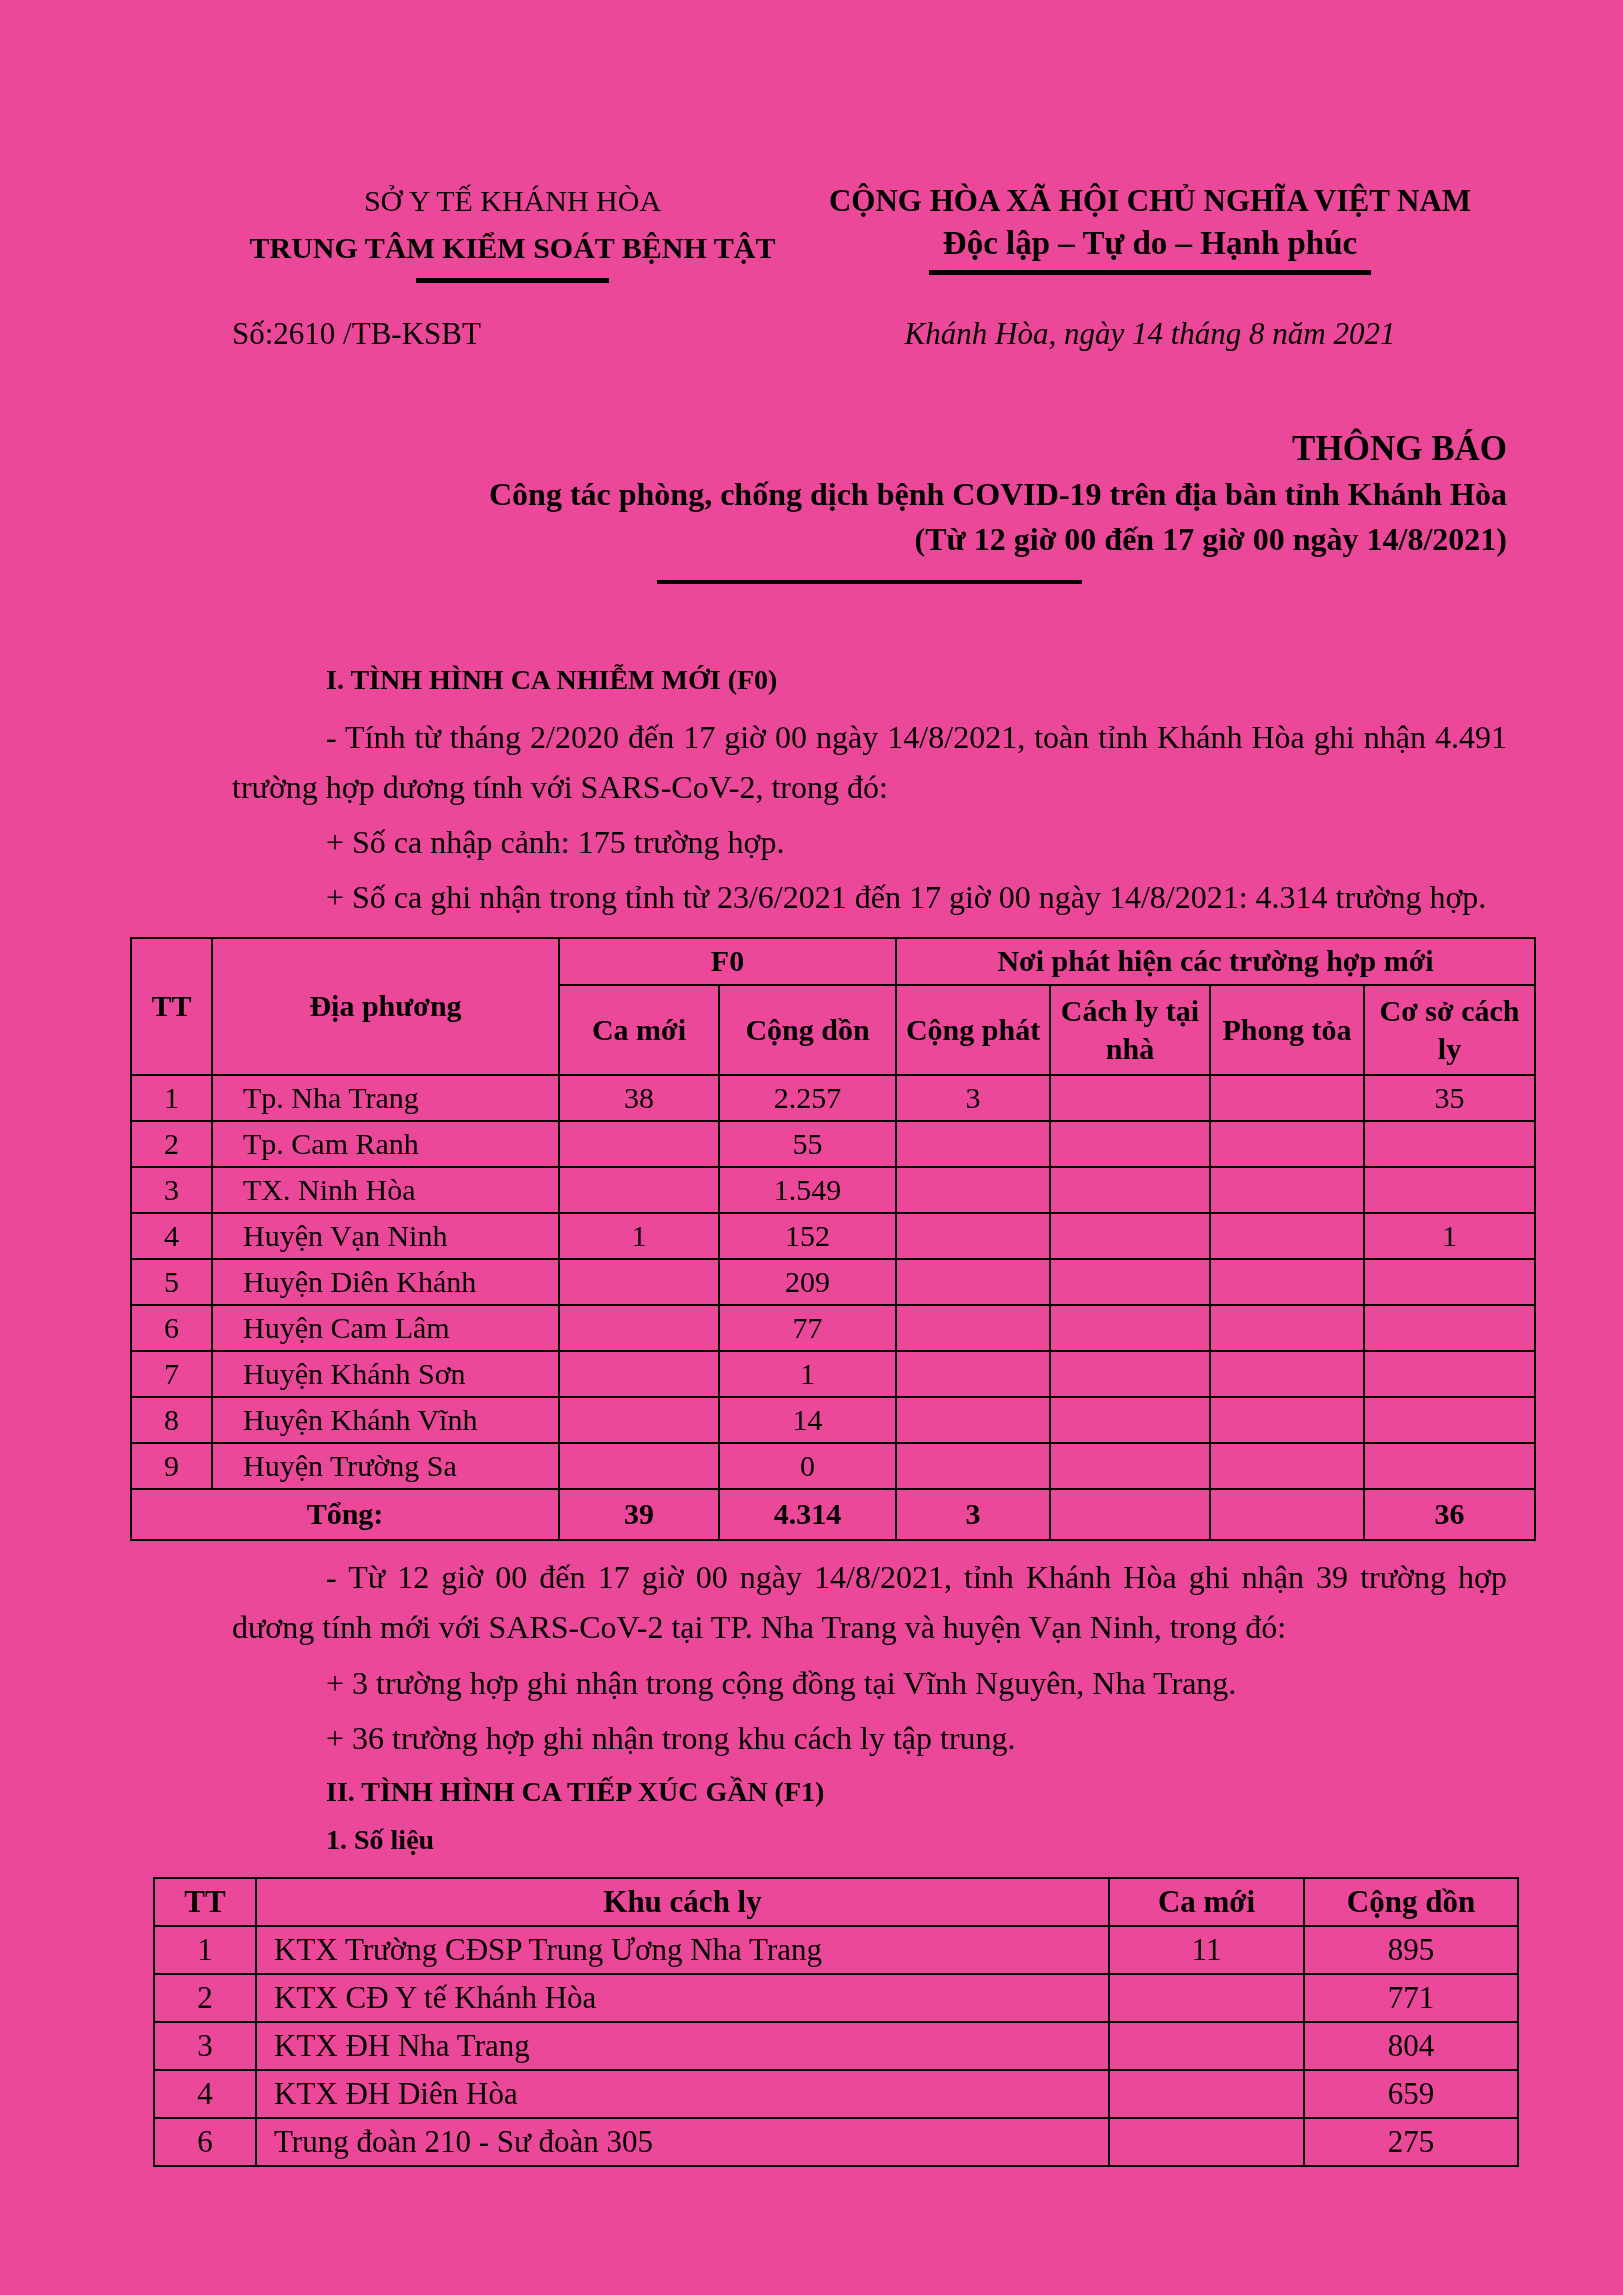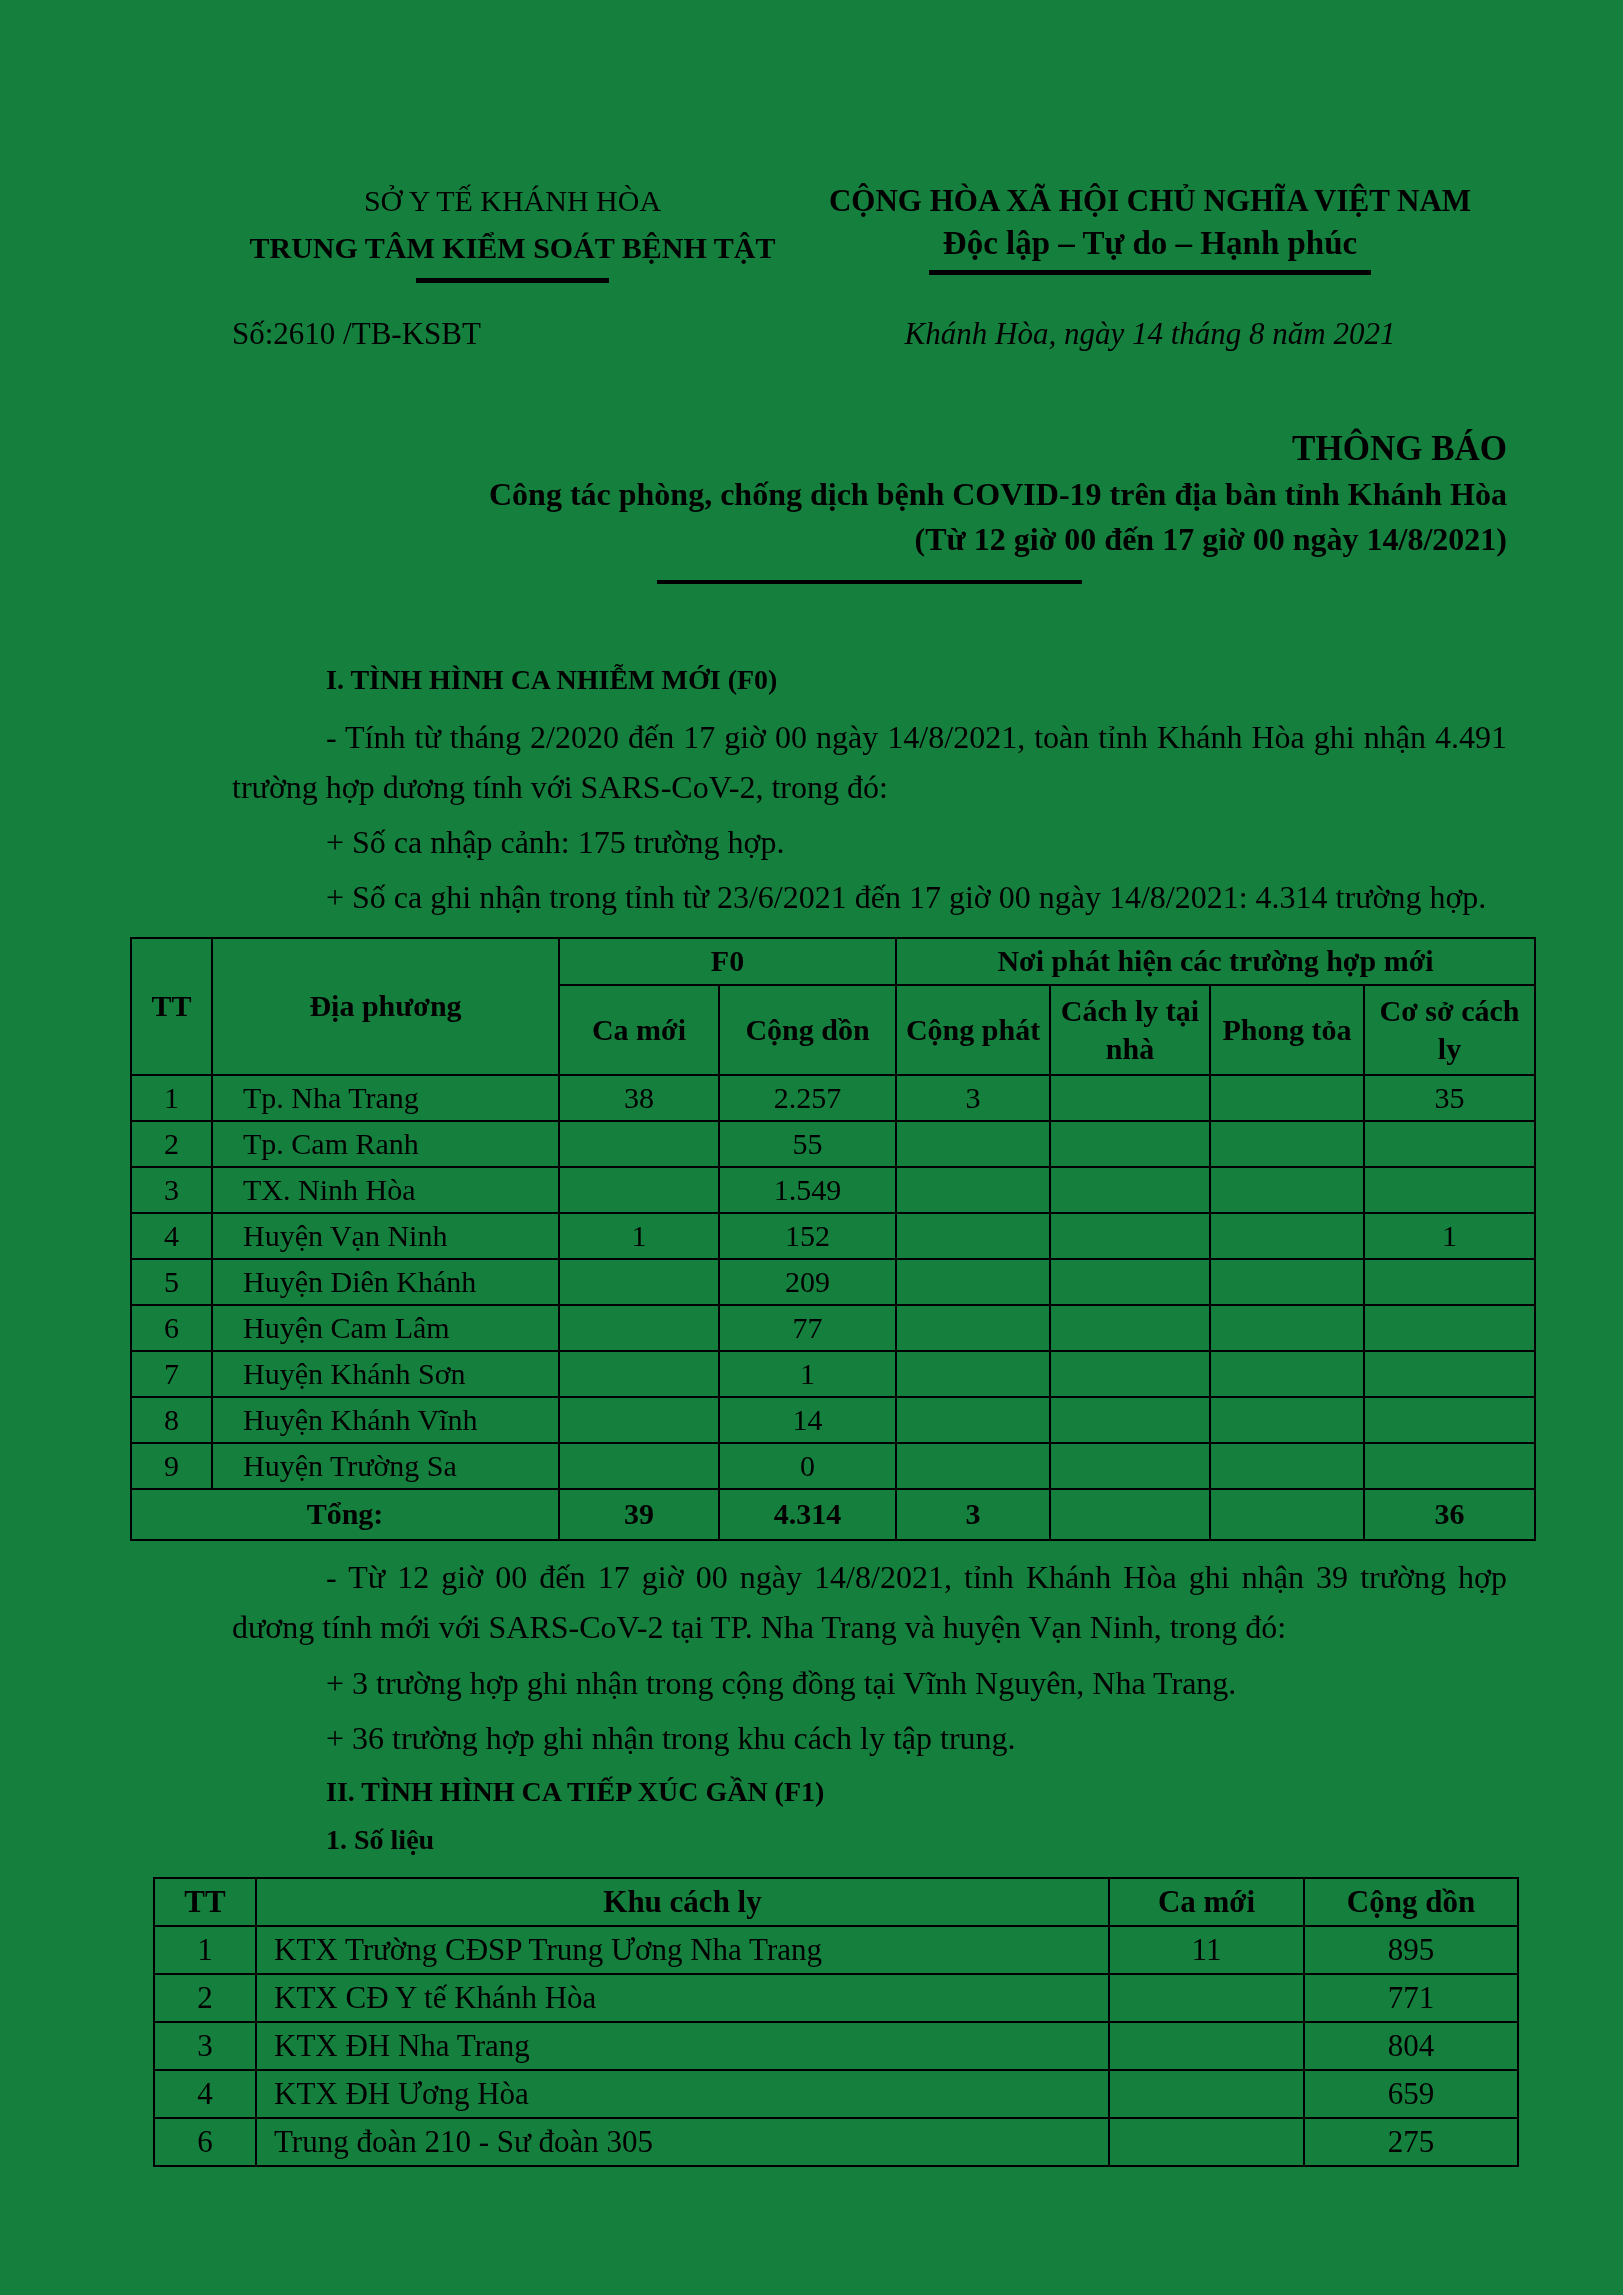--- a/index.html
+++ b/index.html
@@ -1,20 +1,20 @@
 <!DOCTYPE html>
 <html lang="vi" style="font-size:10.5px"><head>
 <meta charset="utf-8">
 <style>
   html,body { margin:0; padding:0; background:#888; }
   .page {
     position:relative;
     width:1623px; height:2295px;
     margin:0 auto;
-    background:#15803d;
+    background:#ec4899;
     color:#000000;
     font-family:"Liberation Serif","DejaVu Serif",serif;
     box-sizing:border-box;
     padding:182px 116px 0 232px;
     overflow:hidden;
   }
 
   
   .header-row { display:flex; }
   .header-left  { width:44%; text-align:center; }
@@ -262,21 +262,21 @@
       <td>771</td>
     </tr>
     <tr>
       <td>3</td>
       <td class="cell-left">KTX ĐH Nha Trang</td>
       <td></td>
       <td>804</td>
     </tr>
     <tr>
       <td>4</td>
-      <td class="cell-left">KTX ĐH Ương Hòa</td>
+      <td class="cell-left">KTX ĐH Diên Hòa</td>
       <td></td>
       <td>659</td>
     </tr>
     <tr>
       <td>6</td>
       <td class="cell-left">Trung đoàn 210 - Sư đoàn 305</td>
       <td></td>
       <td>275</td>
     </tr>
   </tbody>

